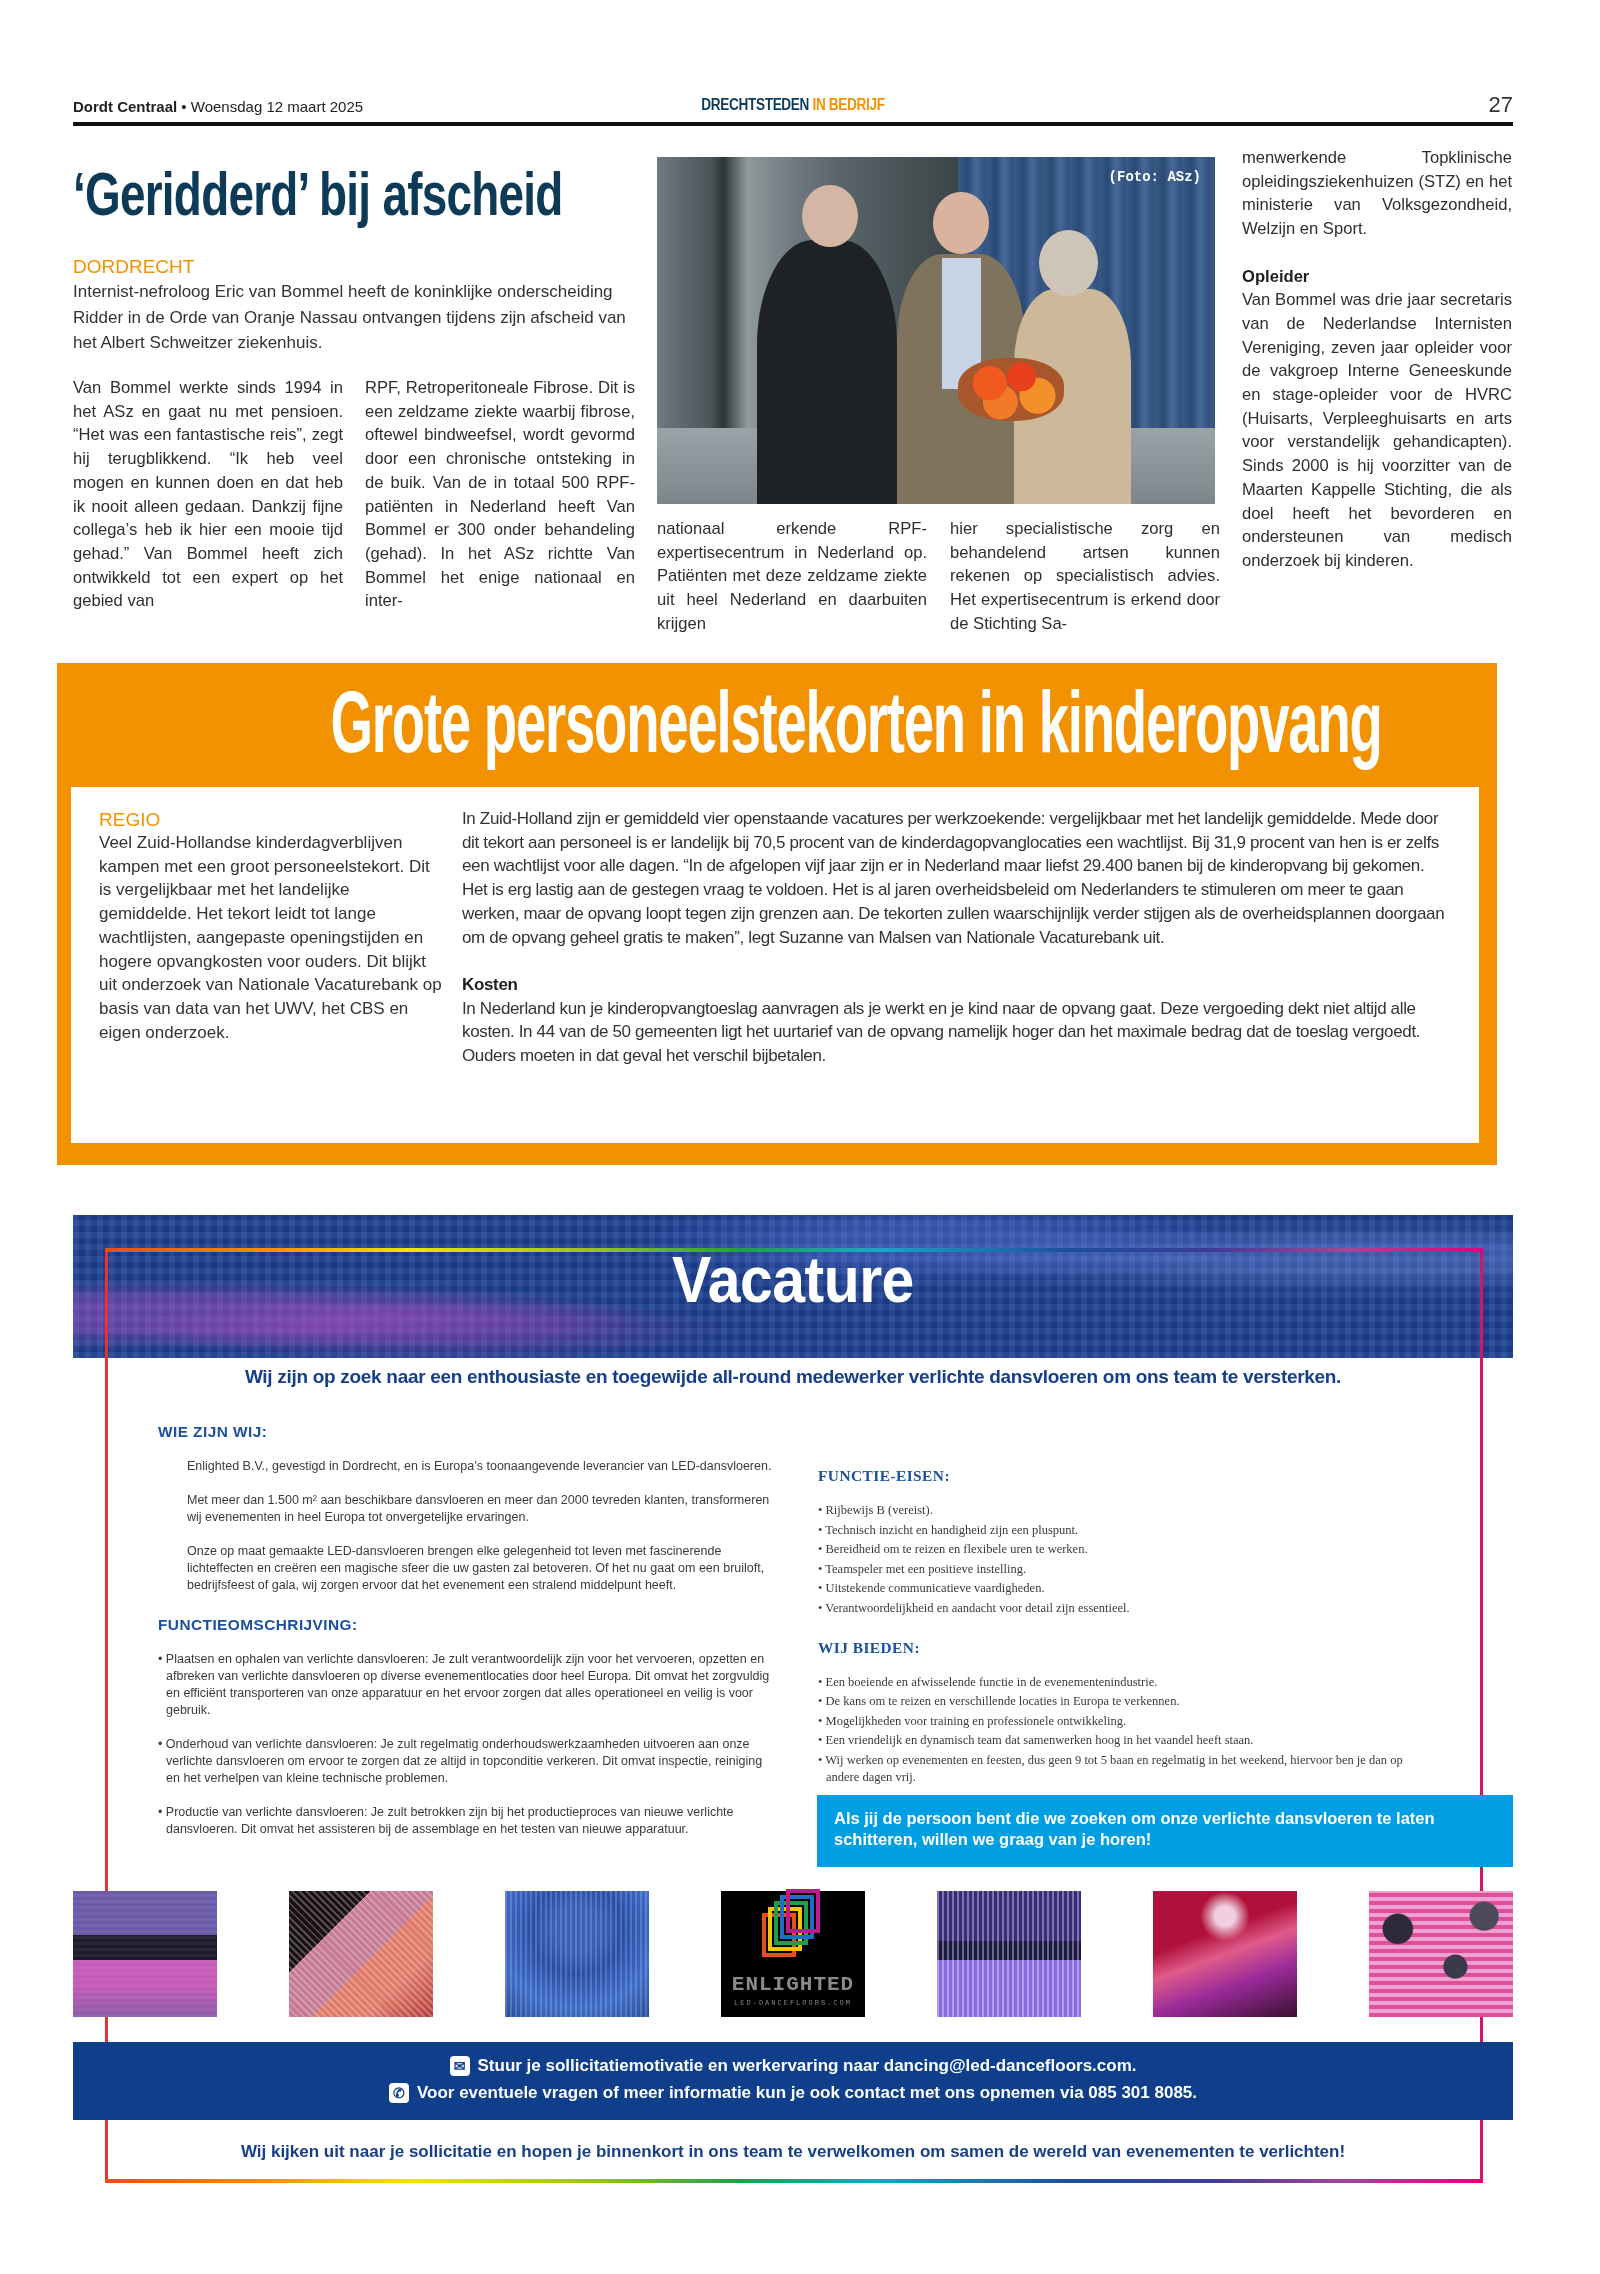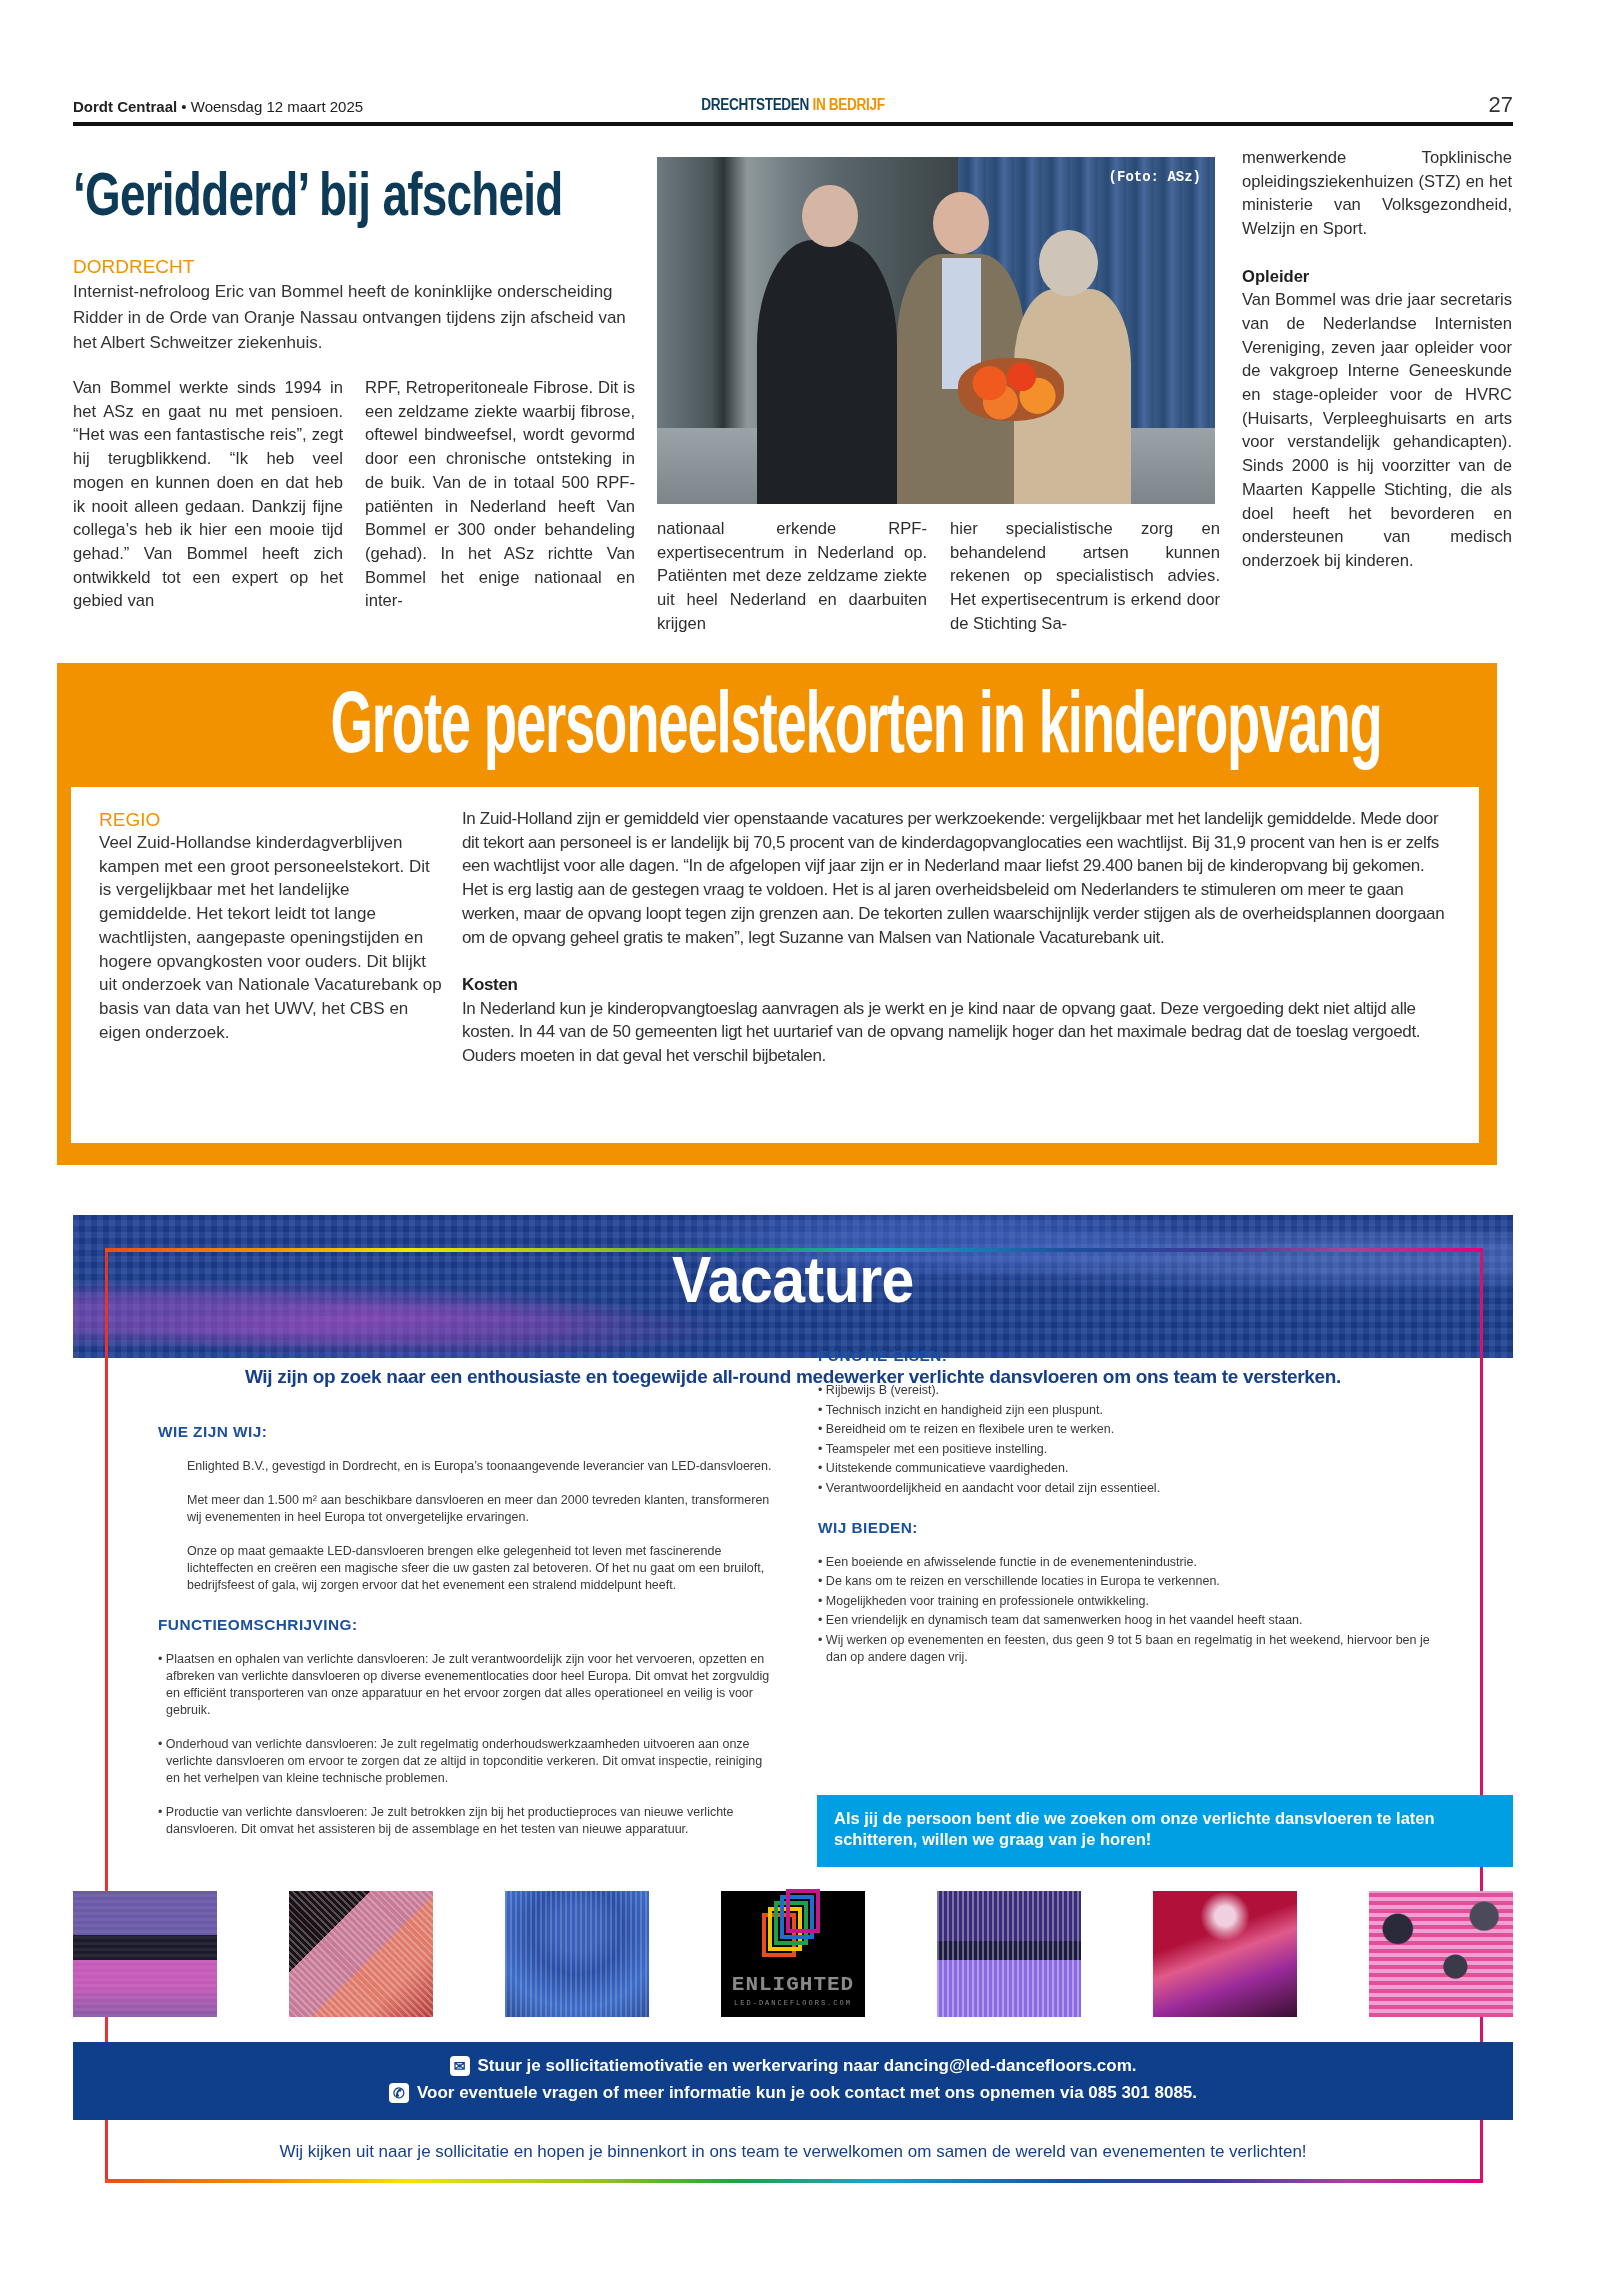--- a/index.html
+++ b/index.html
@@ -65,21 +65,21 @@
   .ad-title { position: absolute; left: 0; right: 0; top: 28px; text-align: center; color: #fff; font-weight: bold; font-size: 64px; letter-spacing: -0.5px; transform: scaleX(0.92); }
   .rainbow-frame { position: absolute; left: 105px; top: 1248px; width: 1378px; height: 935px; border-left: 3px solid #e3342f; border-right: 3px solid #d6136a; pointer-events: none; }
   .rainbow-frame::before, .rainbow-frame::after { content: ""; position: absolute; left: -3px; right: -3px; height: 4px;
     background: linear-gradient(90deg,#e84e1b,#f39200 12%,#f2e500 22%,#95c11f 36%,#1fa047 46%,#19a6c7 56%,#1d4f9c 70%,#3b3b98 80%,#a04795 90%,#e5007d); }
   .rainbow-frame::before { top: 0; }
   .rainbow-frame::after { bottom: 0; }
 
   .ad-intro { position: absolute; left: 73px; top: 1366px; width: 1440px; text-align: center; color: #163f8a; font-weight: bold; font-size: 19px; letter-spacing: -0.3px; }
   .ad-col { position: absolute; font-size: 12.5px; line-height: 17px; color: #3a3a3a; }
   .ad-left { left: 158px; top: 1424px; width: 620px; }
-  .ad-right { left: 818px; top: 1348px; width: 620px; }
+  .ad-right { left: 818px; top: 1468px; width: 620px; font-family: Liberation Serif, serif; }
   .ad-h { font-weight: bold; color: #1b4fa0; font-size: 14px; letter-spacing: 0.4px; transform: scaleX(1.1); transform-origin: left; display: block; margin-bottom: 17px; }
   .ad-p { margin-bottom: 17px; margin-left: 29px; }
   .ad-ul { list-style: none; margin-bottom: 17px; }
   .ad-ul li { padding-left: 8px; text-indent: -8px; }
   .ad-ul li::before { content: "• "; }
   .ad-ul.spaced li { margin-bottom: 17px; }
   .ad-ul.tight li { margin-bottom: 2.5px; }
   .ad-h.second { margin-top: 23px; }
 
   .cta-box { position: absolute; left: 817px; top: 1795px; width: 696px; height: 72px; background: #009fe3; color: #fff; font-weight: bold; font-size: 16.5px; line-height: 21px; padding: 13px 17px; }
@@ -95,21 +95,21 @@
   .logo-tile { position: absolute; left: 648px; top: 0; width: 144px; height: 126px; background: #000000; text-align: center; }
   .logo-mark { position: relative; width: 70px; height: 70px; margin: 0 auto; }
   .logo-mark span { position: absolute; border: 4px solid; border-left-width: 4px; }
   .logo-word { font-family: "Liberation Mono", monospace; font-size: 21px; color: #8a8a8a; letter-spacing: 1px; margin-top: 12px; font-weight: bold; }
   .logo-url { font-family: "Liberation Mono", monospace; font-size: 7px; color: #8a8a8a; letter-spacing: 2px; margin-top: 3px; }
 
   .contact-bar { position: absolute; left: 73px; top: 2042px; width: 1440px; height: 78px; background: #0f3f8a; color: #fff; font-weight: bold; font-size: 17px; text-align: center; }
   .contact-line { height: 27px; line-height: 27px; display: flex; justify-content: center; align-items: center; gap: 8px; }
   .contact-line:first-child { margin-top: 10px; }
   .ic { display: inline-block; width: 20px; height: 20px; background: #fff; border-radius: 4px; color: #0f3f8a; font-size: 14px; line-height: 20px; text-align: center; }
-  .closing { position: absolute; left: 73px; top: 2142px; width: 1440px; text-align: center; color: #163f8a; font-weight: normal; font-size: 17px; }
+  .closing { position: absolute; left: 73px; top: 2142px; width: 1440px; text-align: center; color: #163f8a; font-weight: bold; font-size: 17px; }
 </style>
 </head>
 <body>
 
 <header class="masthead">
   <div class="mast-left">
     <b>Dordt Centraal</b><span> • </span><span>Woensdag 12 maart 2025</span>
   </div>
   <div class="mast-center">
     <span class="a">DRECHTSTEDEN</span>

